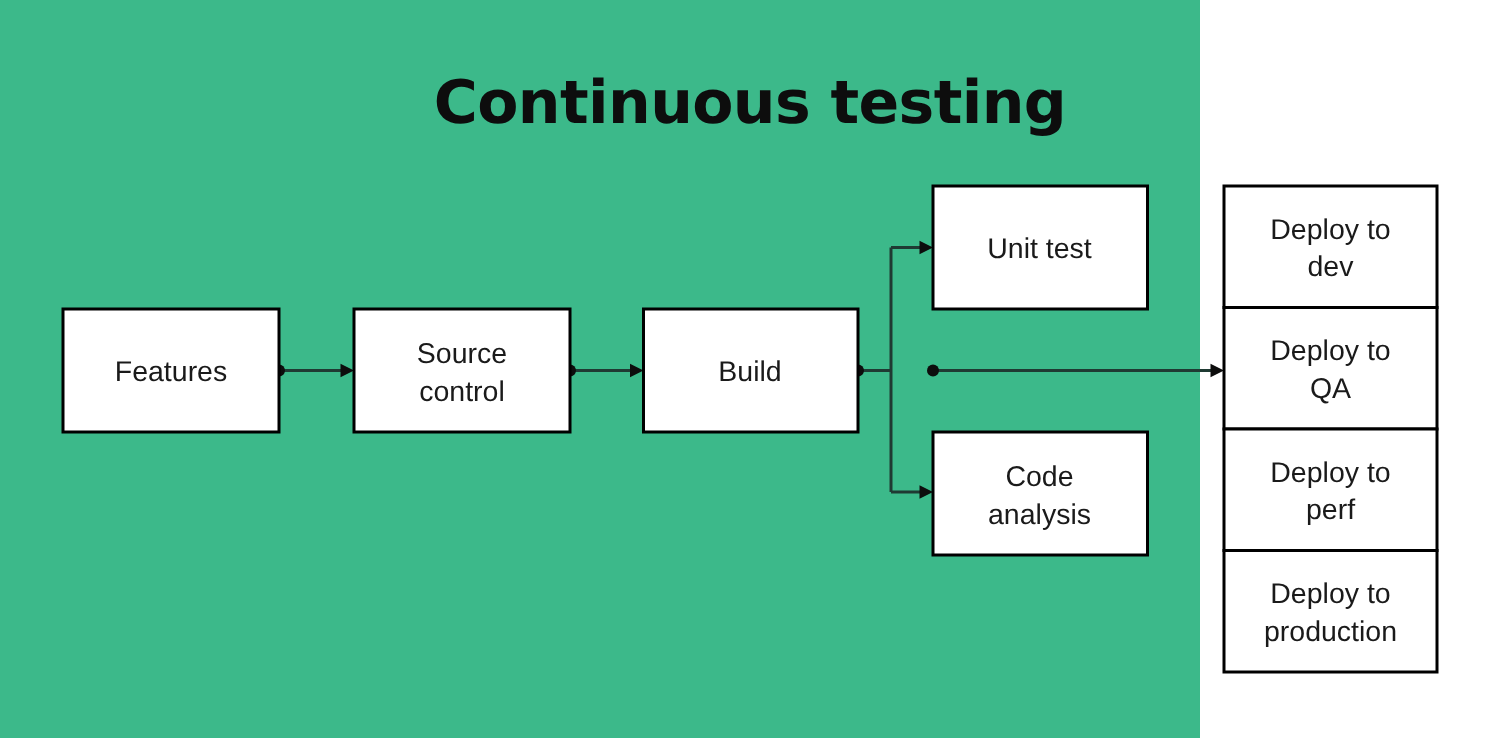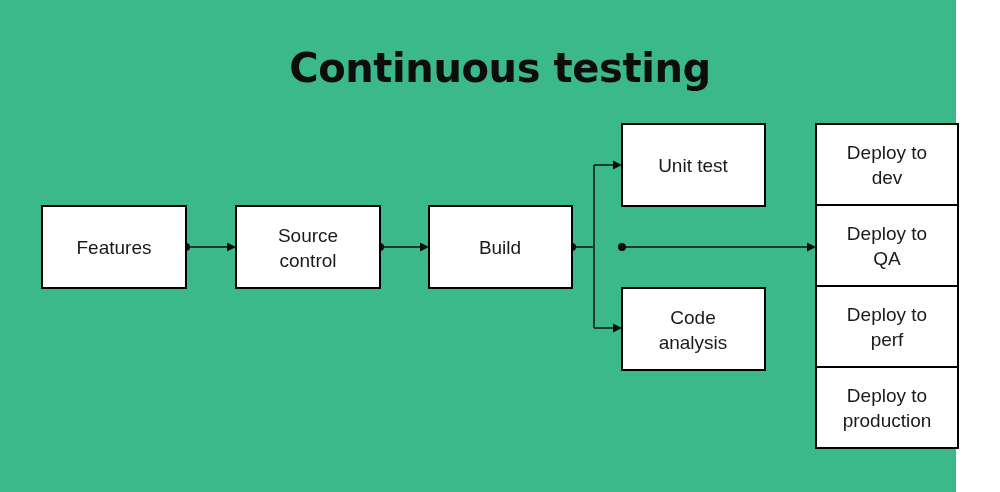--- a/index.html
+++ b/index.html
@@ -7,21 +7,21 @@
     padding: 0;
   }
   body {
     width: 1000px;
     height: 492px;
     overflow: hidden;
     font-family: "Liberation Sans", sans-serif;
   }
   #canvas {
     position: relative;
-    width: 956px;
+    width: 800px;
     height: 492px;
     background: #3cb98a;
   }
   #diagram-svg {
     position: absolute;
     top: 0;
     left: 0;
     width: 1000px;
     height: 492px;
     display: block;

